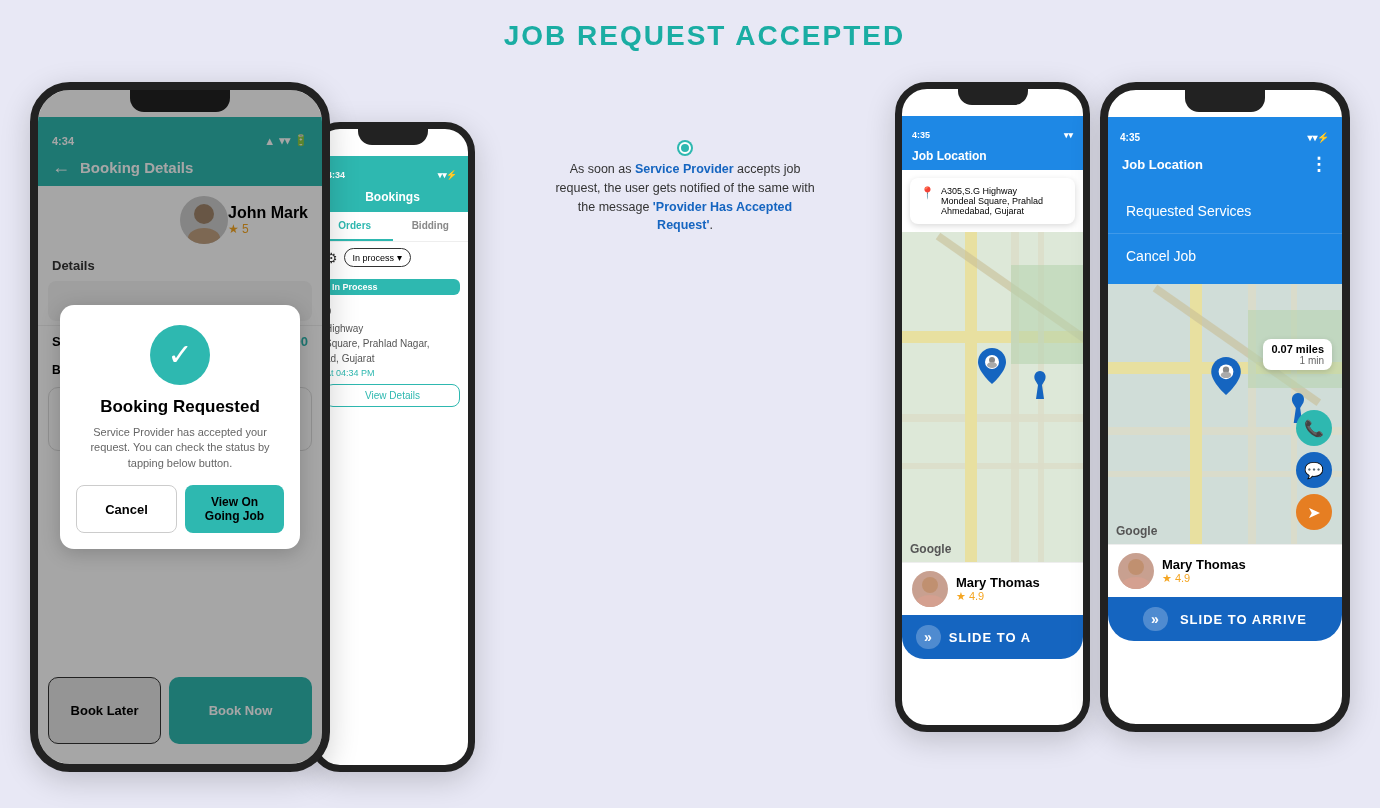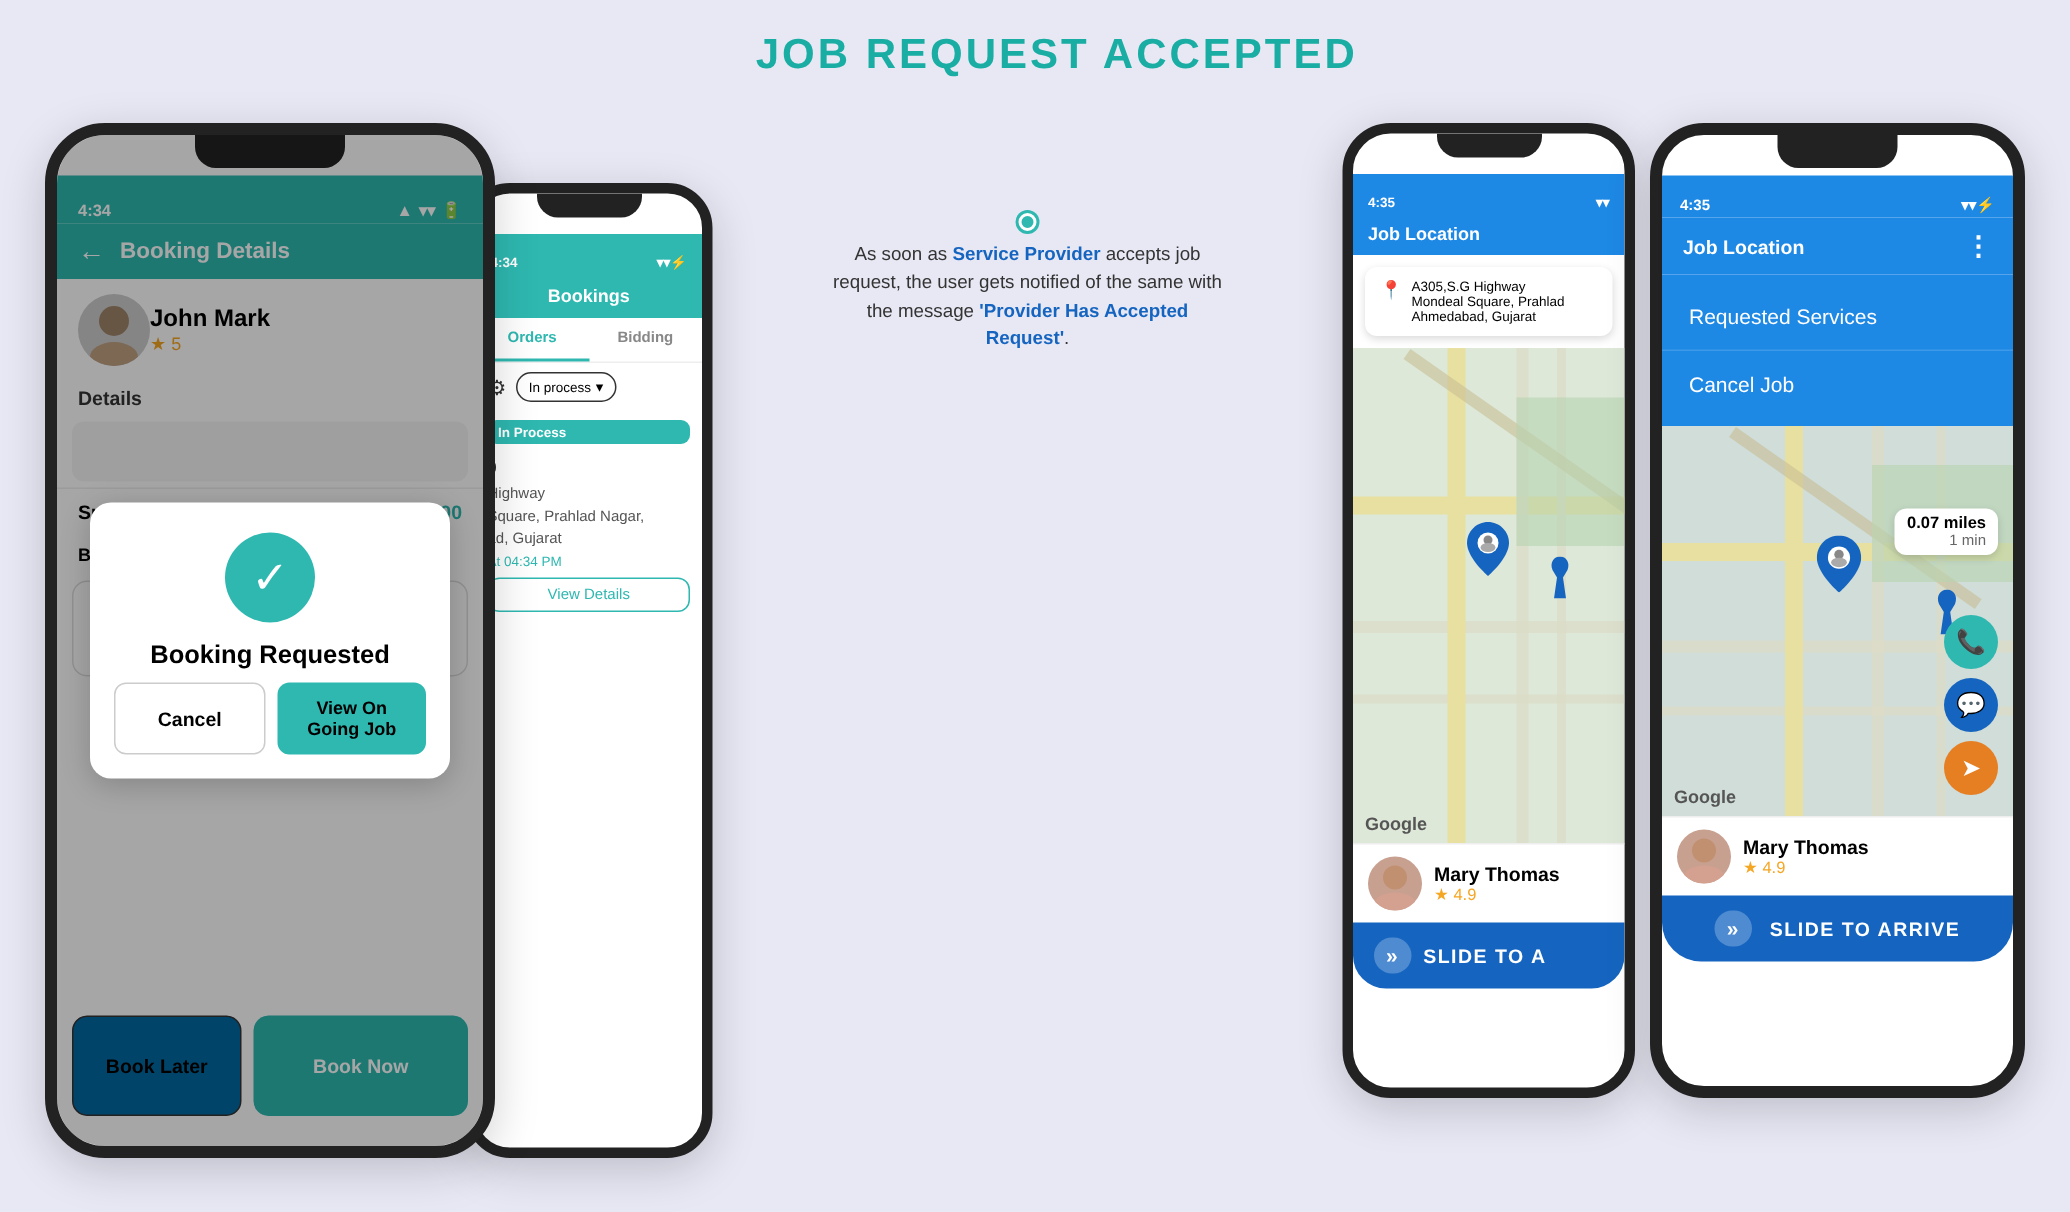--- a/index.html
+++ b/index.html
@@ -84,20 +84,21 @@
       padding: 8px 14px;
       color: white;
       font-size: 15px;
       font-weight: 600;
     }
     .back-arrow { font-size: 18px; margin-right: 10px; }
     .user-info-row {
       display: flex;
       align-items: center;
       padding: 10px 14px;
+      justify-content: flex-end;
     }
     .avatar-circle {
       width: 48px; height: 48px;
       border-radius: 50%;
       background: #ccc;
       overflow: hidden;
       display: flex; align-items: center; justify-content: center;
       font-size: 22px;
     }
     .user-name { font-size: 16px; font-weight: 700; }
@@ -176,21 +177,21 @@
     .phone-bottom-buttons {
       display: flex;
       gap: 8px;
       padding: 10px 10px;
       position: absolute;
       bottom: 10px; left: 0; right: 0;
     }
     .btn-book-later {
       flex: 1; padding: 10px;
       border: 1.5px solid #333; border-radius: 10px;
-      background: #0369a1; font-size: 13px; font-weight: 600;
+      background: #e5e5e5; font-size: 13px; font-weight: 600;
       cursor: pointer;
     }
     .btn-book-now {
       flex: 1; padding: 26px;
       border: none; border-radius: 10px;
       background: #2eb8b0; color: white; font-size: 13px; font-weight: 700;
       cursor: pointer;
     }
 
     
@@ -473,20 +474,21 @@
 
       <div class="phone-bottom-buttons">
         <button class="btn-book-later">Book Later</button>
         <button class="btn-book-now">Book Now</button>
       </div>
 
       <div class="modal-overlay">
         <div class="modal-box">
           <div class="check-circle">✓</div>
           <div class="modal-title">Booking Requested</div>
+          <div class="modal-text">Service Provider has accepted your request. You can check the status by tapping below button.</div>
           <div class="modal-buttons">
             <button class="btn-cancel">Cancel</button>
             <button class="btn-view">View On Going Job</button>
           </div>
         </div>
       </div>
     </div>
 
     <div class="phone-frame narrow" style="margin-top:40px; height:560px;">
       <div class="phone-notch small"></div>

